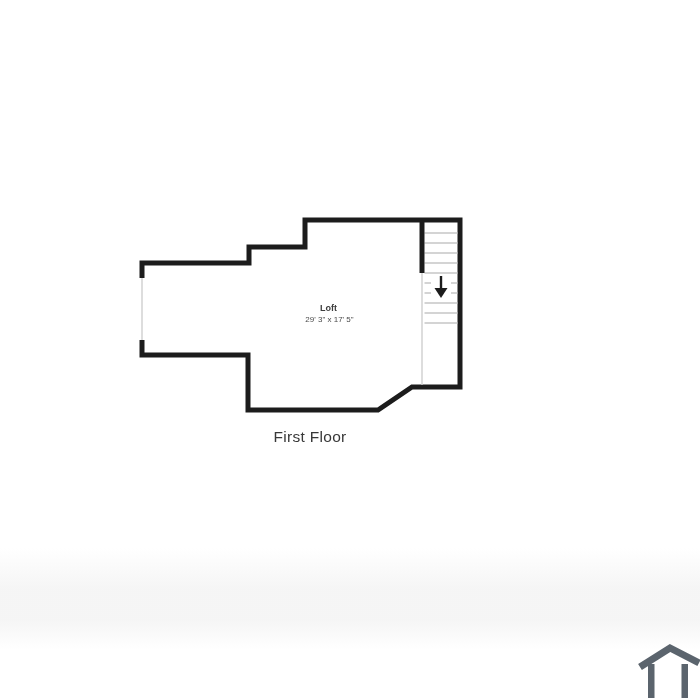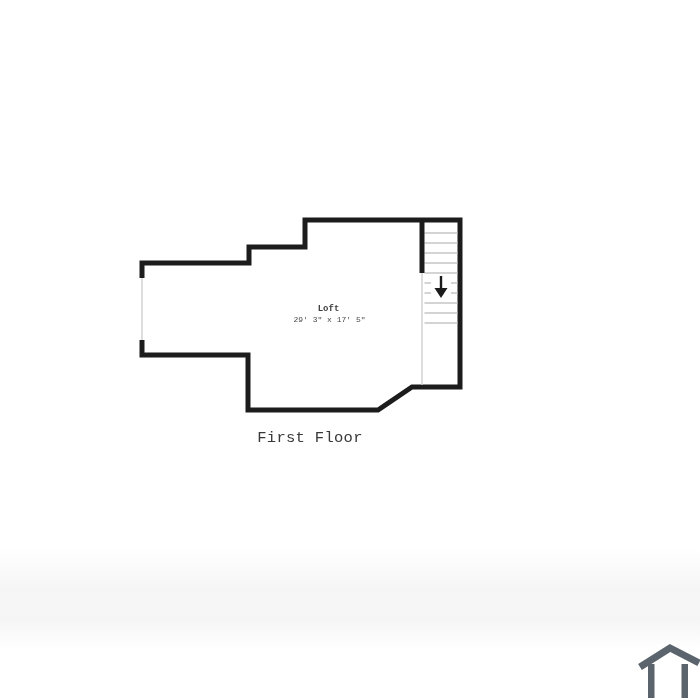--- a/index.html
+++ b/index.html
@@ -9,21 +9,20 @@
     height: 700px;
     overflow: hidden;
     background: var(--background, #ffffff);
     font-family: "Liberation Sans", sans-serif;
   }
   .canvas {
     position: relative;
     width: 700px;
     height: 700px;
     background: var(--background, #ffffff);
-    font-family: Liberation Mono, monospace;
   }
   .shade-band {
     position: absolute;
     left: 0;
     top: 548px;
     width: 700px;
     height: 102px;
     background: linear-gradient(180deg,
       rgba(244,244,244,0) 0%,
       rgba(242,242,242,0.75) 40%,

